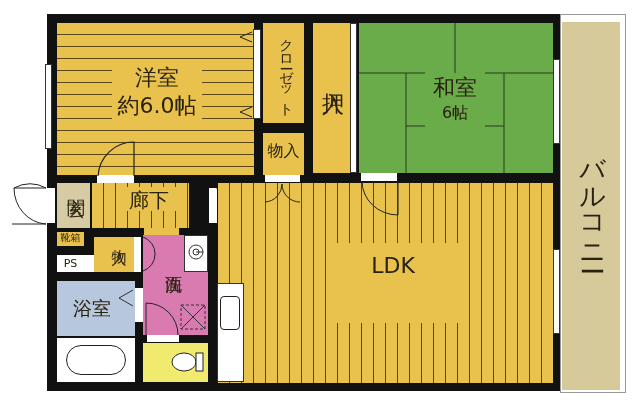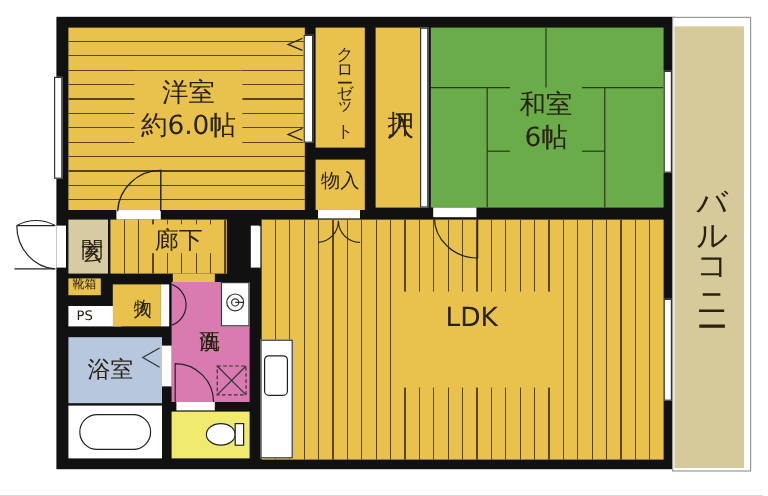--- a/index.html
+++ b/index.html
@@ -64,21 +64,21 @@
       <line x1="96" y1="0" x2="96" y2="50"></line>
       <line x1="0" y1="50" x2="66" y2="50"></line>
       <line x1="126" y1="50" x2="194" y2="50"></line>
       <line x1="47" y1="50" x2="47" y2="150"></line>
       <line x1="145" y1="50" x2="145" y2="150"></line>
       <line x1="47" y1="103" x2="66" y2="103"></line>
       <line x1="126" y1="103" x2="145" y2="103"></line>
     </g>
   </svg>
   <div class="abs label" style="left:56px;top:52px;width:80px;font-size:22px;">和室</div>
-  <div class="abs label" style="left:56px;top:80px;width:80px;font-size:22px;text-align:center;">6帖</div>
+  <div class="abs label" style="left:56px;top:80px;width:80px;font-size:16px;text-align:center;">6帖</div>
 </div>
 <div class="abs win" style="left:553px;top:59px;width:7px;height:85px;"></div>
 <div class="abs door" style="left:361px;top:173px;width:36px;height:8px;"></div>
 
 <div class="abs" style="left:57px;top:183px;width:33px;height:45px;background:#d6cba3;">
   <div class="abs label vert" style="left:4px;top:2px;width:26px;font-size:18px;">玄関</div>
 </div>
 <div class="abs door" style="left:47px;top:188px;width:8px;height:35px;"></div>
 <svg style="left:12px;top:186px;" width="36" height="40">
     <path d="M34 38 L0 38 M34 2 A34 36 0 0 0 2 2 L2 2" fill="none" stroke="#222" stroke-width="1"></path>

